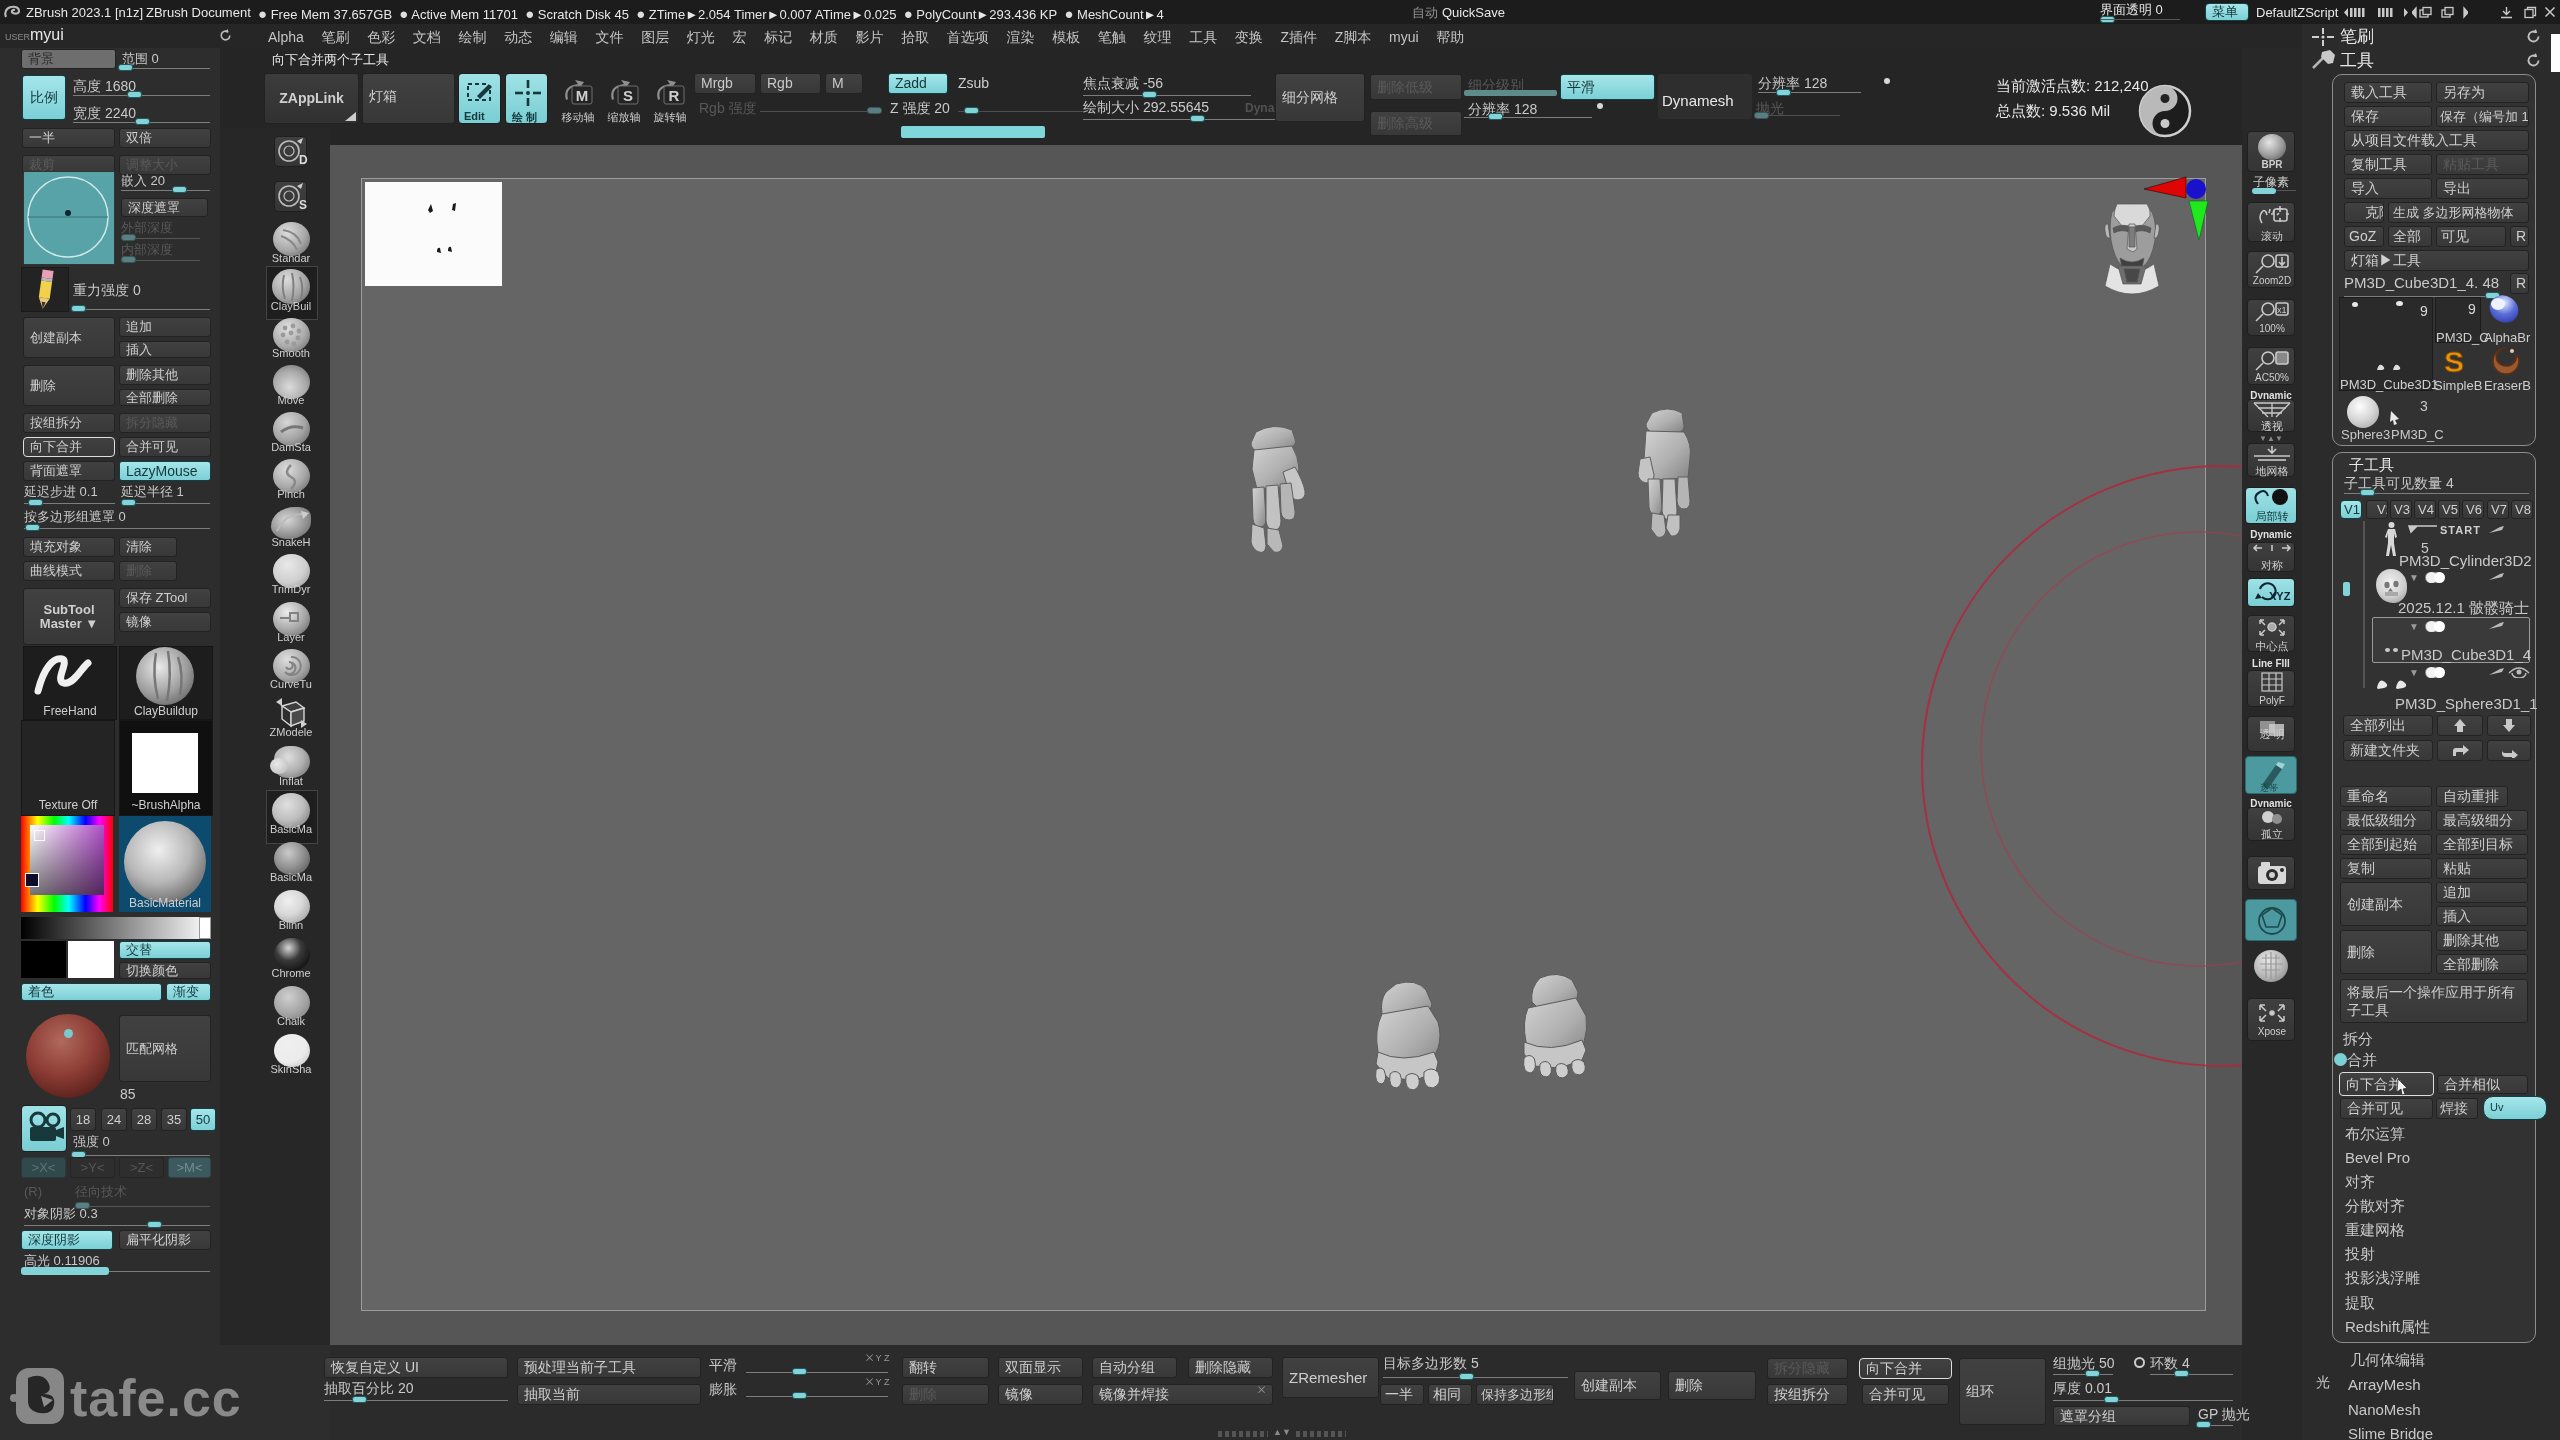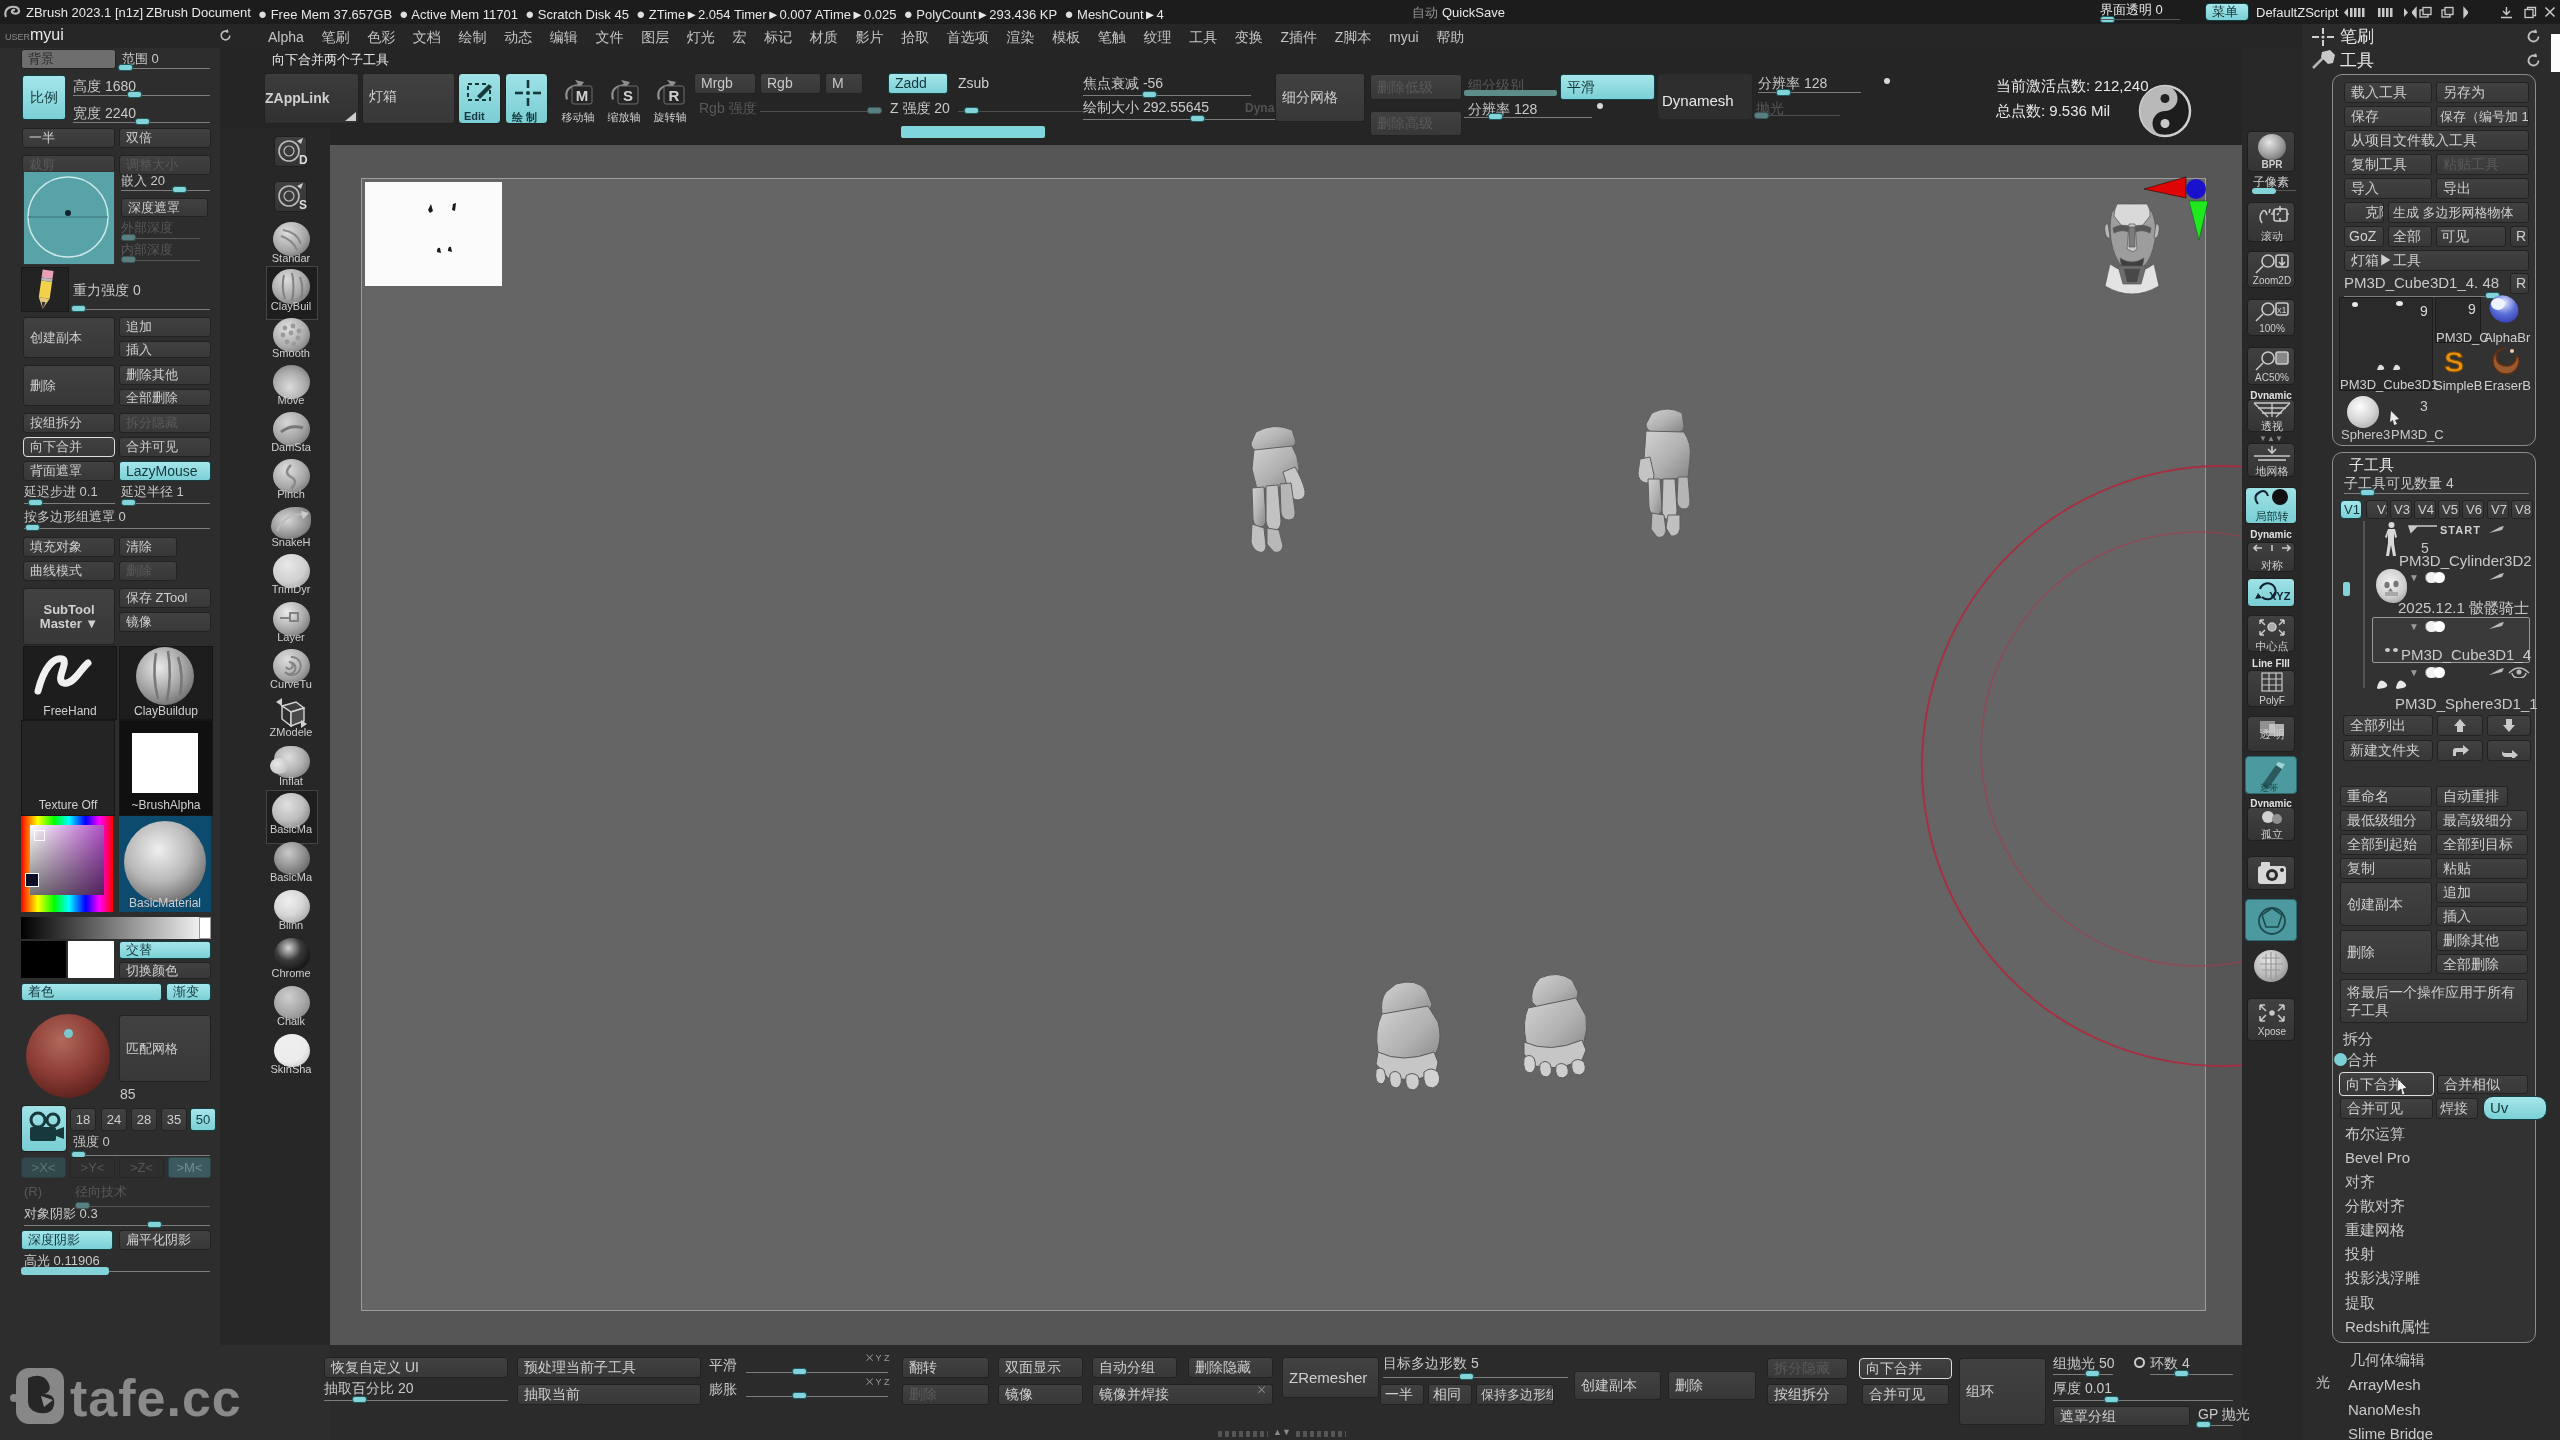--- a/index.html
+++ b/index.html
@@ -181,21 +181,21 @@
    <path d="M18 94 l28 0 l-5 18 l-18 0 z" fill="#6e6e6e"></path>
    <path d="M24 97 l16 0 l-3 13 l-10 0 z" fill="#484848"></path>
   </g>
  </svg>
 </div>
 
 <div class="a" id="toolbar" style="left:220px;top:48px;width:2080px;height:97px;background:#252525"></div>
 <div class="a" id="toolbar2">
  <span class="t w" style="left:272px;top:53px;font-size:13px">向下合并两个子工具</span>
 
- <div class="b" style="left:264px;top:73px;width:95px;height:51px;background:linear-gradient(#3c3c3c,#313131);justify-content:flex-start;padding:0">
+ <div class="b" style="left:264px;top:73px;width:95px;height:51px;background:linear-gradient(#3c3c3c,#313131);justify-content:center;padding:0">
         <b style="font-size:14px">ZAppLink</b>
       </div>
  <div class="a" style="left:345px;top:112px;width:0;height:0;border-left:11px solid transparent;border-bottom:9px solid #cdcdcd"></div>
 
  <div class="b" style="left:362px;top:73px;width:93px;height:51px;align-items:flex-start;padding-top:15px;font-size:14px">灯箱</div>
 
  <div class="ic cy" style="left:458px;top:73px;width:43px;height:51px">
    <svg class="a" style="left:6px;top:4px" width="32" height="28" viewBox="0 0 32 28">
           <rect x="3" y="6" width="22" height="16" fill="none" stroke="#17393c" stroke-width="2" stroke-dasharray="4 3"></rect>
           <path d="M12 18 L24 6 L27 9 L15 21 Z" fill="#17393c"></path>
@@ -943,21 +943,21 @@
  <span class="t" style="left:2343px;top:1031px;font-size:15px">拆分</span>
  <div class="sph" style="left:2334px;top:1053px;width:13px;height:13px;background:#7ccfd4"></div>
  <span class="t" style="left:2347px;top:1052px;font-size:15px">合并</span>
  <div class="b sel" style="left:2339px;top:1072px;width:95px;height:24px;font-size:14px">向下合并</div>
  <svg class="a" style="left:2396px;top:1079px" width="13" height="17">
         <path d="M2 0 L11 9 L7 10 L9 15 L6 16 L5 10 L1 13 Z" fill="#f2f2f2" stroke="#222" stroke-width=".7"></path>
       </svg>
  <div class="b" style="left:2437px;top:1075px;width:91px;height:19px;font-size:14px">合并相似</div>
  <div class="b" style="left:2340px;top:1098px;width:93px;height:21px;font-size:14px">合并可见</div>
  <div class="b" style="left:2436px;top:1098px;width:42px;height:21px;font-size:14px;padding-left:3px">焊接</div>
- <div class="b c" style="left:2483px;top:1096px;width:64px;height:24px;font-size:15px;border-radius:10px">Uv</div>
+ <div class="b c" style="left:2483px;top:1096px;width:64px;height:24px;font-size:11px;border-radius:10px">Uv</div>
  <span class="t" style="left:2345px;top:1126px;font-size:15px">布尔运算</span>
  <span class="t" style="left:2345px;top:1150px;font-size:15px">Bevel Pro</span>
  <span class="t" style="left:2345px;top:1174px;font-size:15px">对齐</span>
  <span class="t" style="left:2345px;top:1198px;font-size:15px">分散对齐</span>
  <span class="t" style="left:2345px;top:1222px;font-size:15px">重建网格</span>
  <span class="t" style="left:2345px;top:1246px;font-size:15px">投射</span>
  <span class="t" style="left:2345px;top:1270px;font-size:15px">投影浅浮雕</span>
  <span class="t" style="left:2345px;top:1295px;font-size:15px">提取</span>
  <span class="t" style="left:2345px;top:1319px;font-size:15px">Redshift属性</span>
  <span class="t" style="left:2350px;top:1352px;font-size:15px">几何体编辑</span>

